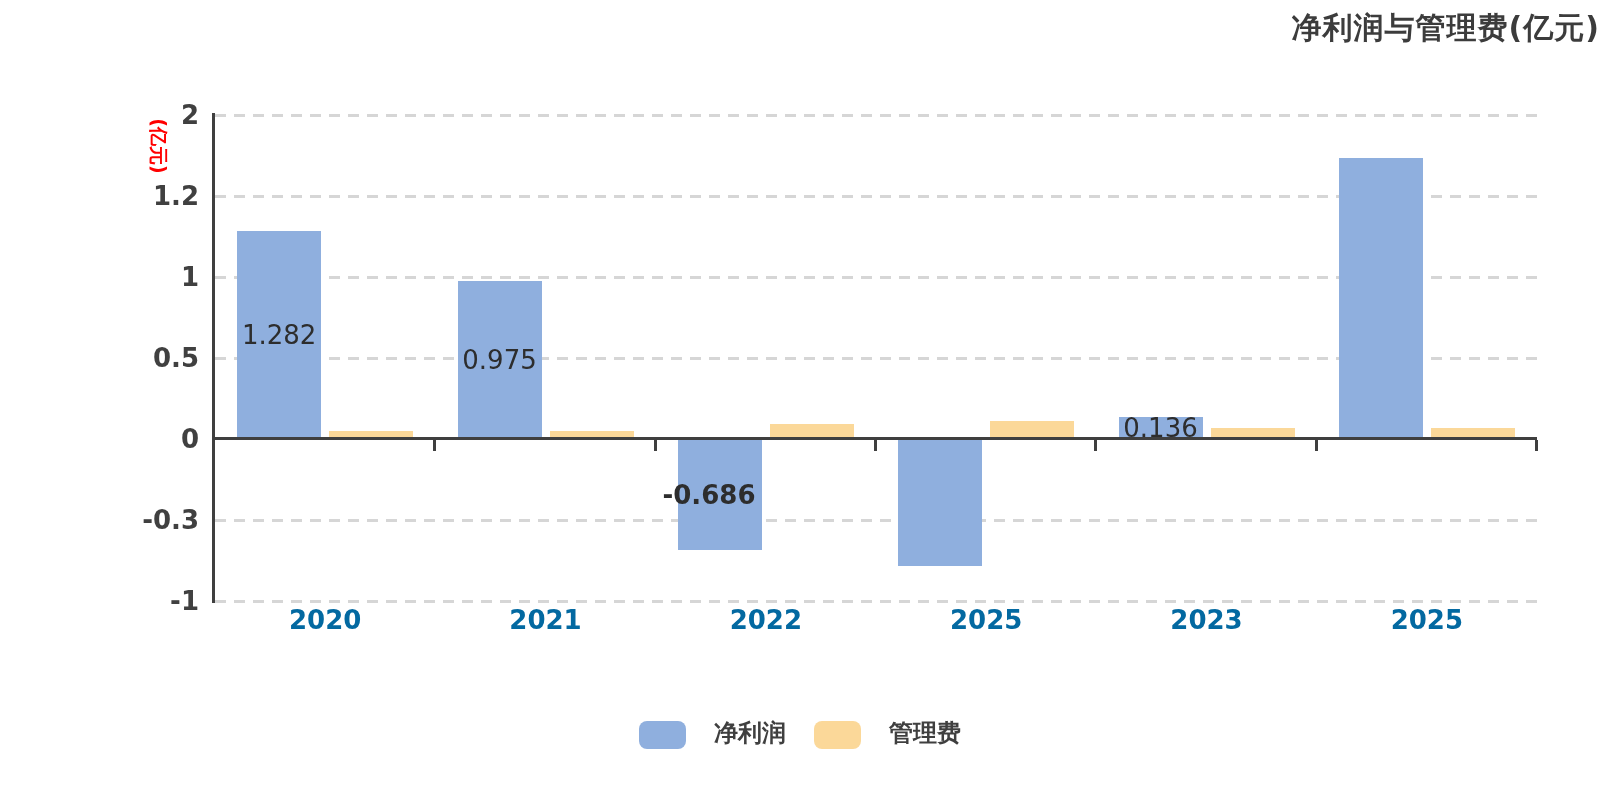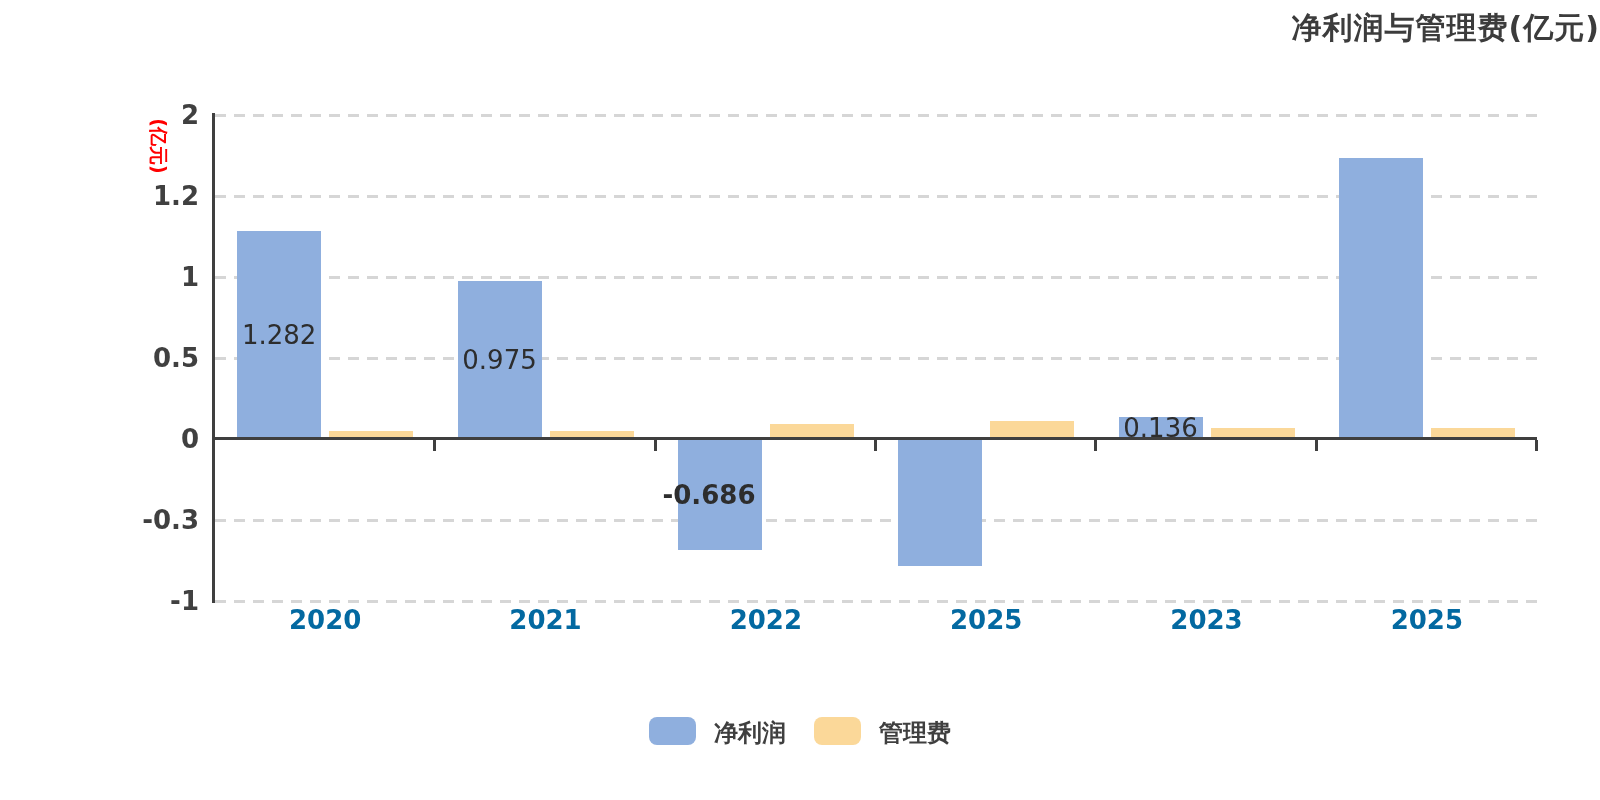--- a/index.html
+++ b/index.html
@@ -16,21 +16,21 @@
   .xaxis{position:absolute;left:-3px;top:322px;width:1325px;height:3px;background:#3f3f3f;}
   .xtick{position:absolute;top:325px;width:3px;height:11px;background:#3f3f3f;}
   .ylab{position:absolute;left:-92px;width:76px;text-align:right;
         font-size:26px;font-weight:700;color:#404040;line-height:28px;}
   .xlab{position:absolute;top:490px;width:160px;text-align:center;
         font-size:26px;font-weight:700;color:#0369a1;}
   .bar{position:absolute;}
   .blabel{position:absolute;width:170px;text-align:center;font-size:26px;color:#2d2d2d;line-height:32px;}
   .legend{position:absolute;top:717px;left:0;width:100%;display:flex;
           justify-content:center;align-items:center;gap:28px;}
-  .litem{display:flex;align-items:flex-start;gap:18px;cursor:pointer;}
+  .litem{display:flex;align-items:flex-end;gap:28px;cursor:pointer;}
   .lswatch{width:47px;height:28px;border-radius:8px;}
   .llabel{font-size:24px;font-weight:700;color:#3f3f3f;}
   .footer{position:absolute;top:769px;left:0;width:100%;text-align:center;
           font-size:16px;font-weight:700;color:#c0870e;}
 </style>
 </head>
 <body>
 
 <div class="chart">
   <div class="title">净利润与管理费(亿元)</div>

